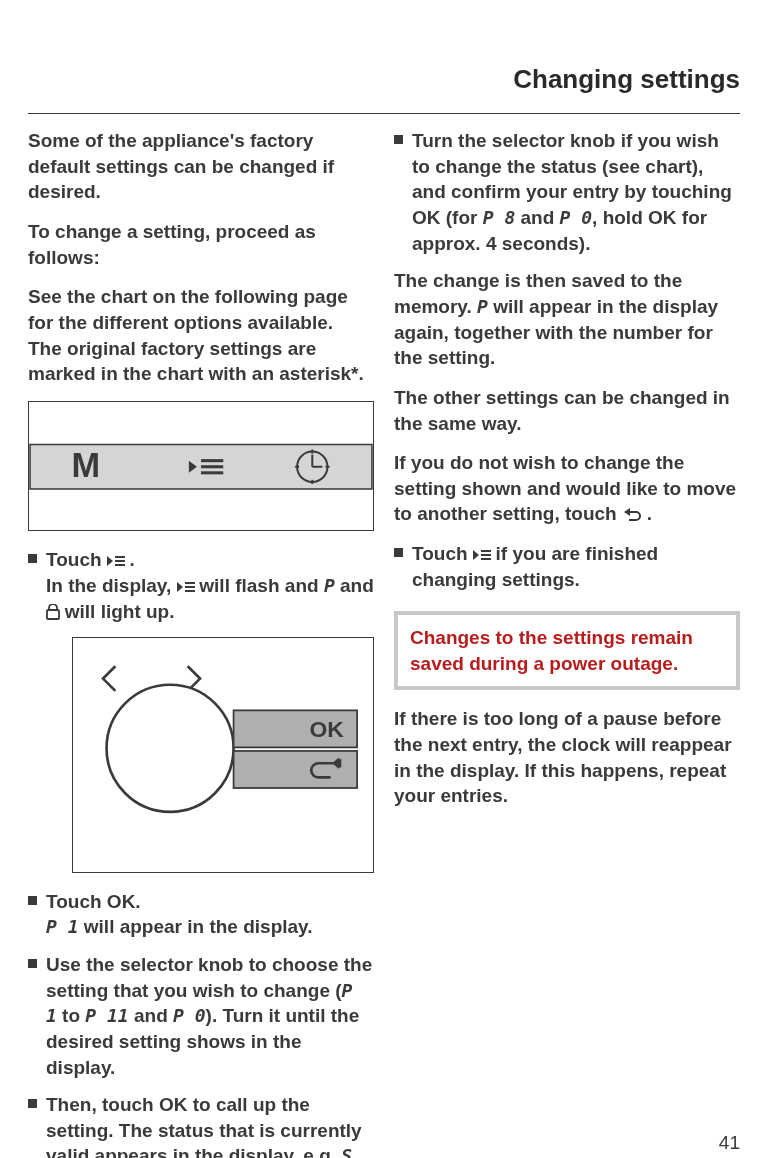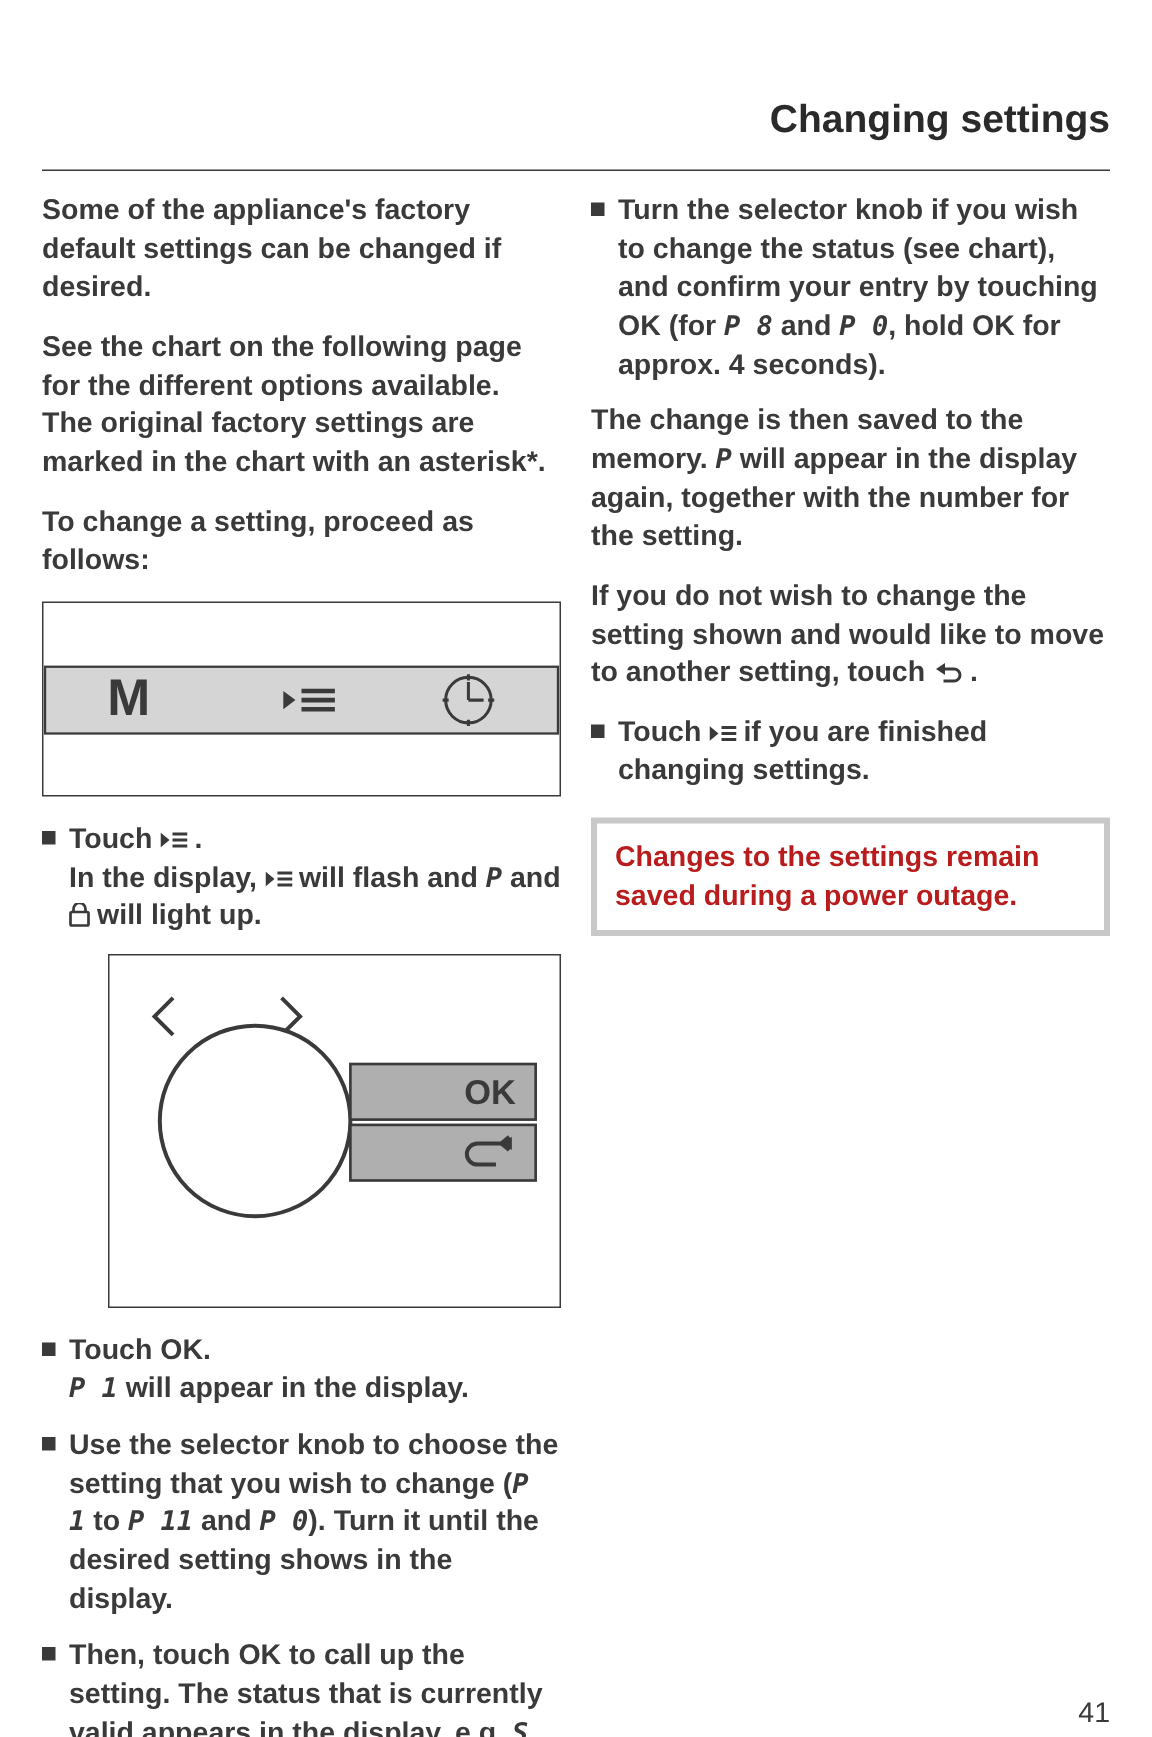--- a/index.html
+++ b/index.html
@@ -82,26 +82,26 @@
 
 <div class="header">Changing settings</div>
 <hr class="rule">
 
 <div class="columns">
 
   <div class="col">
 
     <p class="para">Some of the appliance's factory default settings can be changed if desired.</p>
 
+    <p class="para">To change a setting, proceed as follows:</p>
+
     <p class="para">
       <span>See the chart on the following page for the different options available.</span><br>
       <span>The original factory settings are marked in the chart with an asterisk*.</span>
     </p>
-
-    <p class="para">To change a setting, proceed as follows:</p>
 
     <div class="diagram" style="height:130px;">
       <svg viewBox="0 0 340 130">
         <rect x="1" y="42" width="338" height="44" fill="#d5d5d5" stroke="#3a3a3a" stroke-width="1.5"></rect>
         <text x="42" y="74" font-family="Arial" font-size="34" fill="#3a3a3a">M</text>
 
         <polygon points="158,58 158,70 166,64" fill="#3a3a3a"></polygon>
         <line x1="170" y1="58" x2="192" y2="58" stroke="#3a3a3a" stroke-width="3"></line>
         <line x1="170" y1="64" x2="192" y2="64" stroke="#3a3a3a" stroke-width="3"></line>
         <line x1="170" y1="70" x2="192" y2="70" stroke="#3a3a3a" stroke-width="3"></line>
@@ -201,20 +201,21 @@
       <div class="mark"></div>
       <div class="text">
         <span>Turn the selector knob if you wish to change the status (see chart), and confirm your entry by touching OK (for </span><span class="code">P 8</span><span> and </span><span class="code">P 0</span><span>, hold OK for approx. 4 seconds).</span>
       </div>
     </div>
 
     <p class="para">
       <span>The change is then saved to the memory. </span><span class="code">P</span><span> will appear in the display again, together with the number for the setting.</span>
     </p>
 
+    <p class="para">The other settings can be changed in the same way.</p>
 
     <p class="para">
       <span>If you do not wish to change the setting shown and would like to move to another setting, touch </span>
       <span class="icon">
         <svg width="20" height="14" viewBox="0 0 20 14" style="vertical-align:-2px">
             <path d="M 4 4 H 14 a 4 4 0 0 1 0 8 H 7" fill="none" stroke="#3a3a3a" stroke-width="2"></path>
             <polygon points="7,0 7,8 1,4" fill="#3a3a3a" transform="translate(1,0)"></polygon>
           </svg>
       </span><span>.</span>
     </p>
@@ -230,17 +231,18 @@
               <line x1="8" y1="6" x2="18" y2="6" stroke="#3a3a3a" stroke-width="2"></line>
               <line x1="8" y1="10" x2="18" y2="10" stroke="#3a3a3a" stroke-width="2"></line>
             </svg>
         </span>
         <span> if you are finished changing settings.</span>
       </div>
     </div>
 
     <div class="noteBox">Changes to the settings remain saved during a power outage.</div>
 
+    <p class="para">If there is too long of a pause before the next entry, the clock will reappear in the display. If this happens, repeat your entries.</p>
 
   </div>
 </div>
 
 <div class="pagenum">41</div>
 
 </body></html>

